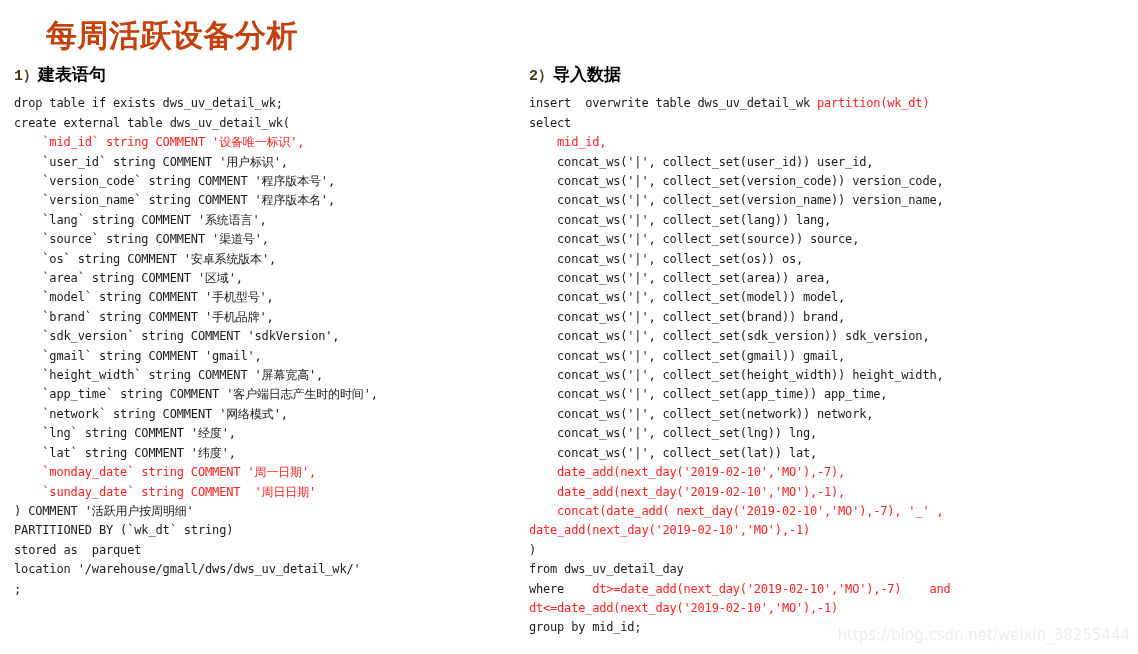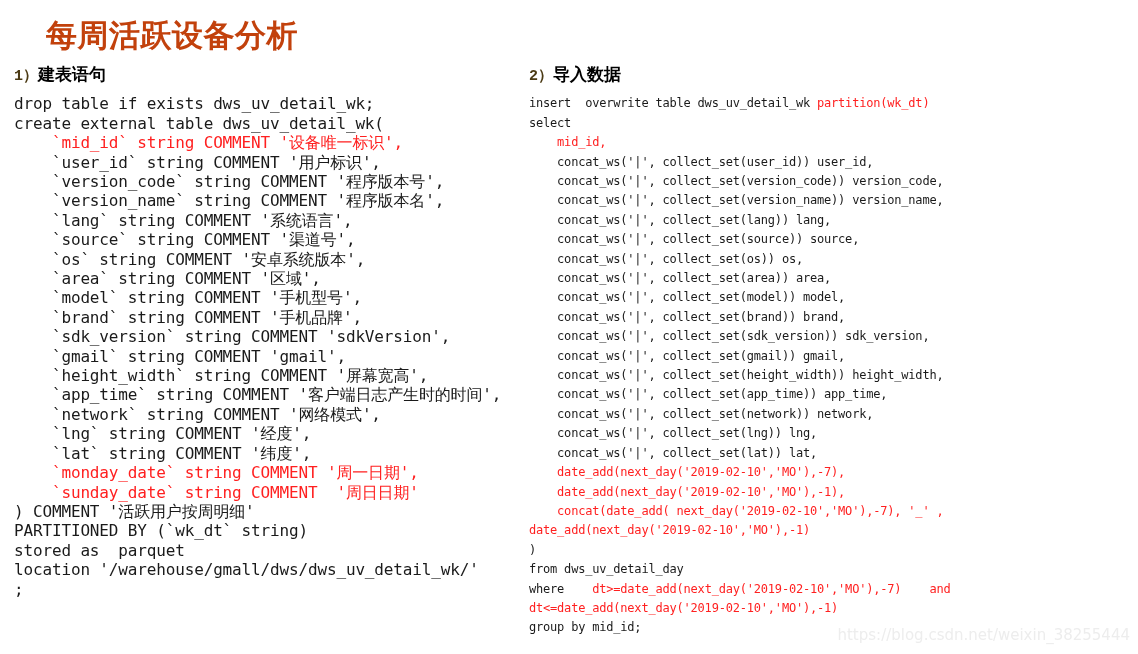--- a/index.html
+++ b/index.html
@@ -54,21 +54,21 @@
   }
   .section-heading .num {
     color: #4b3a14;
     font-size: 15px;
     font-weight: 700;
   }
 
   
   .code {
     font-family: "DejaVu Sans Mono", monospace;
-    font-size: 16px;
+    font-size: 12px;
     line-height: 19.4px;
     white-space: pre;
     color: #1a1a1a;
     letter-spacing: -0.15px;
   }
   .code-right {
     font-size: 12px;
     line-height: 19.4px;
     letter-spacing: -0.2px;
   }

